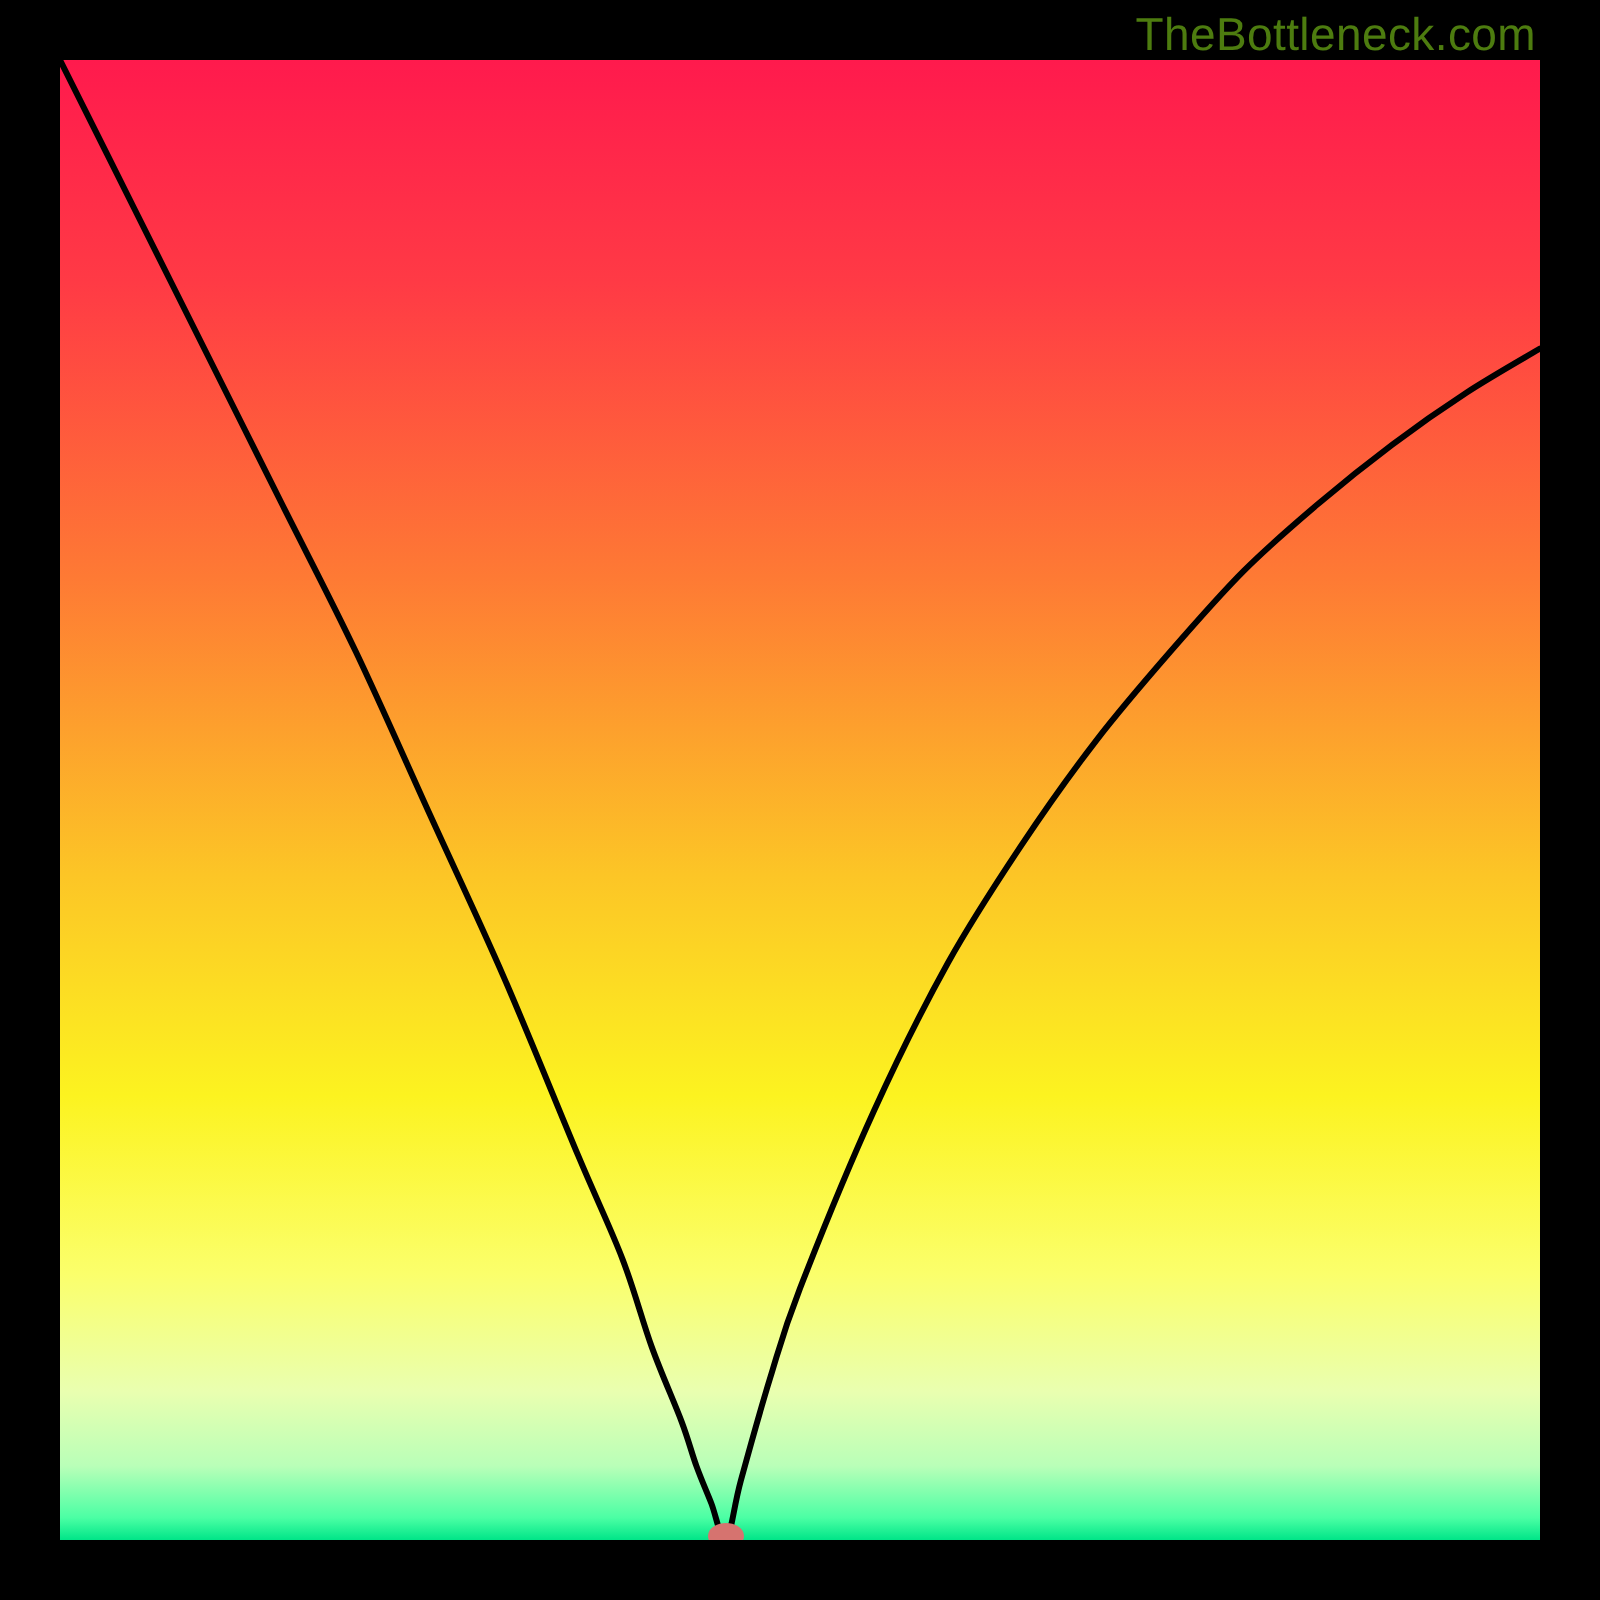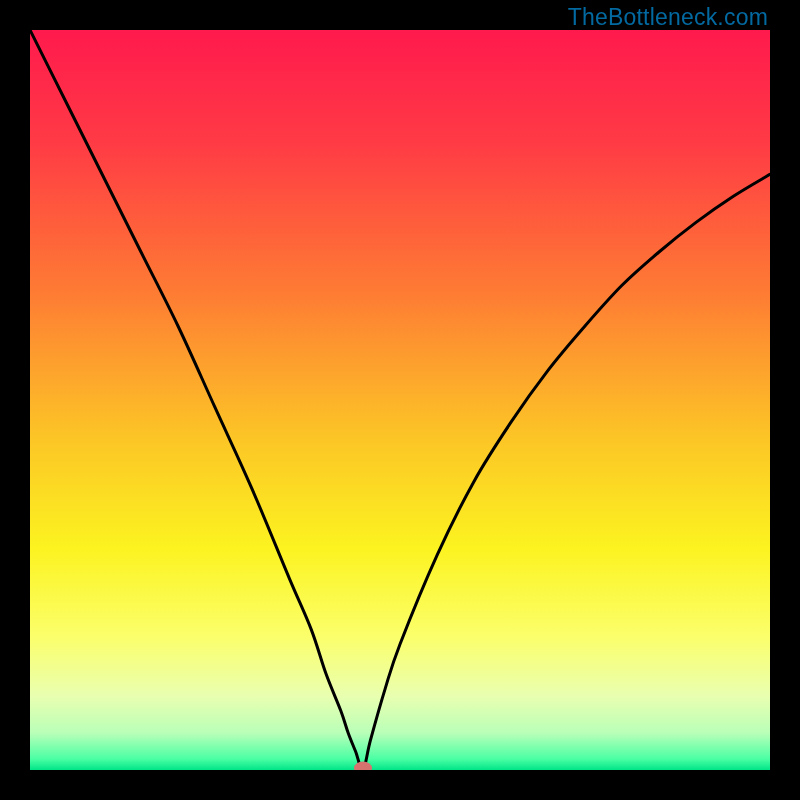--- a/index.html
+++ b/index.html
@@ -23,21 +23,21 @@
     position: absolute;
     left: 30px;
     top: 30px;
     width: 740px;
     height: 740px;
   }
   .watermark {
     position: absolute;
     top: 4px;
     right: 32px;
-    color: #0369a1;
+    color: #4d7c0f;
     font-size: 23px;
     font-weight: 500;
     letter-spacing: 0.2px;
   }
   svg { display: block; }
 </style>
 </head>
 <body>
 
 <div class="frame">

